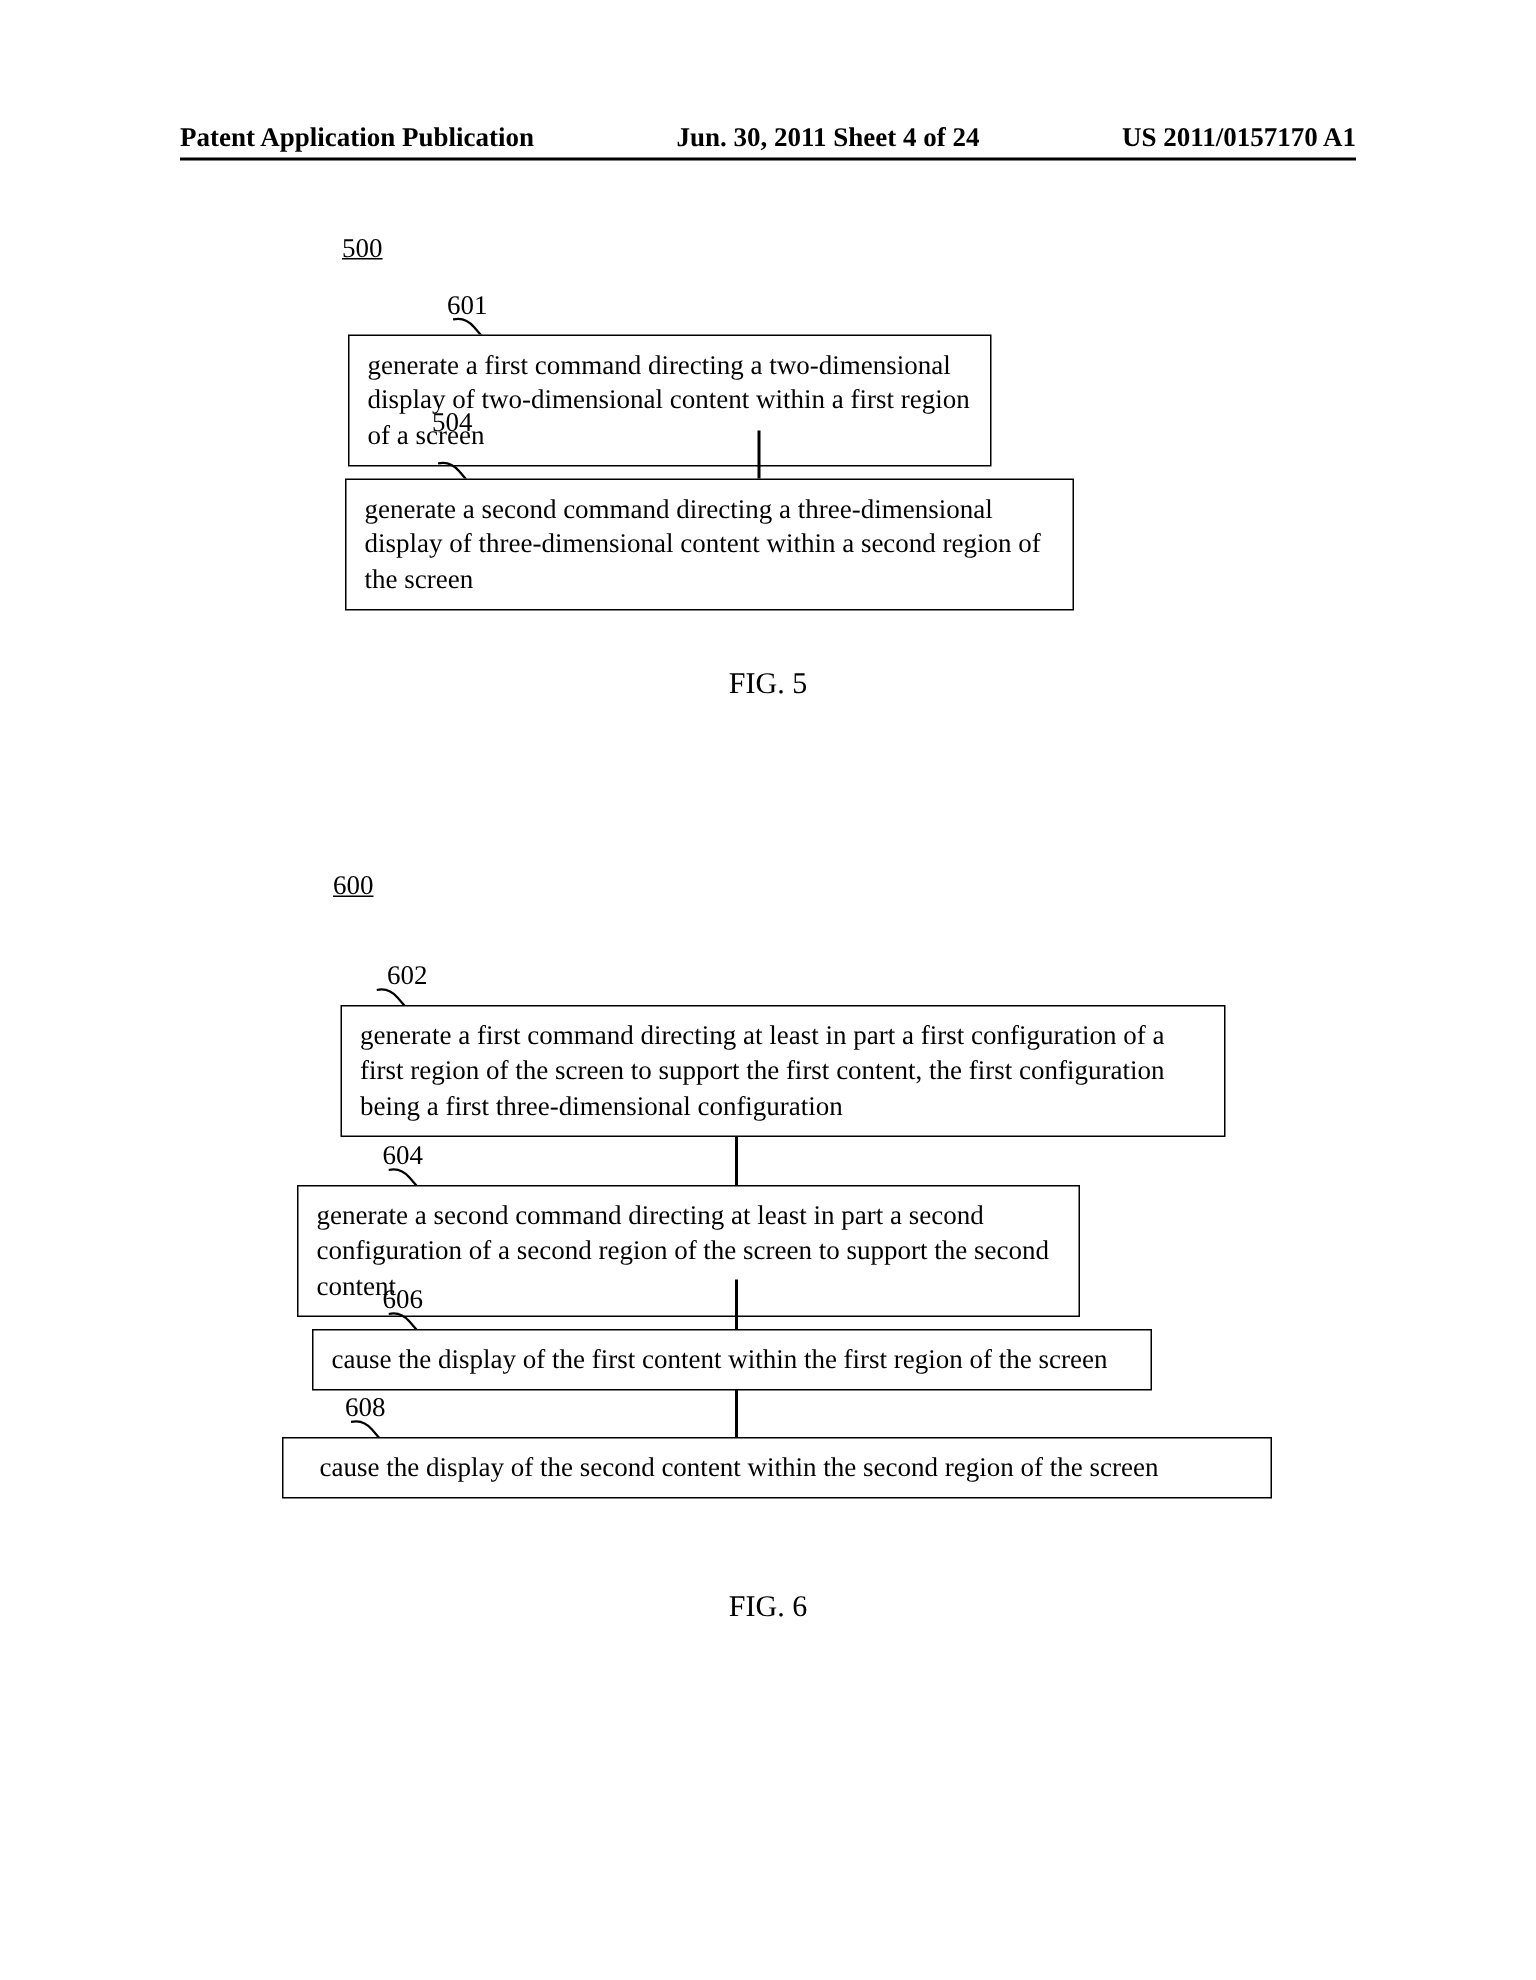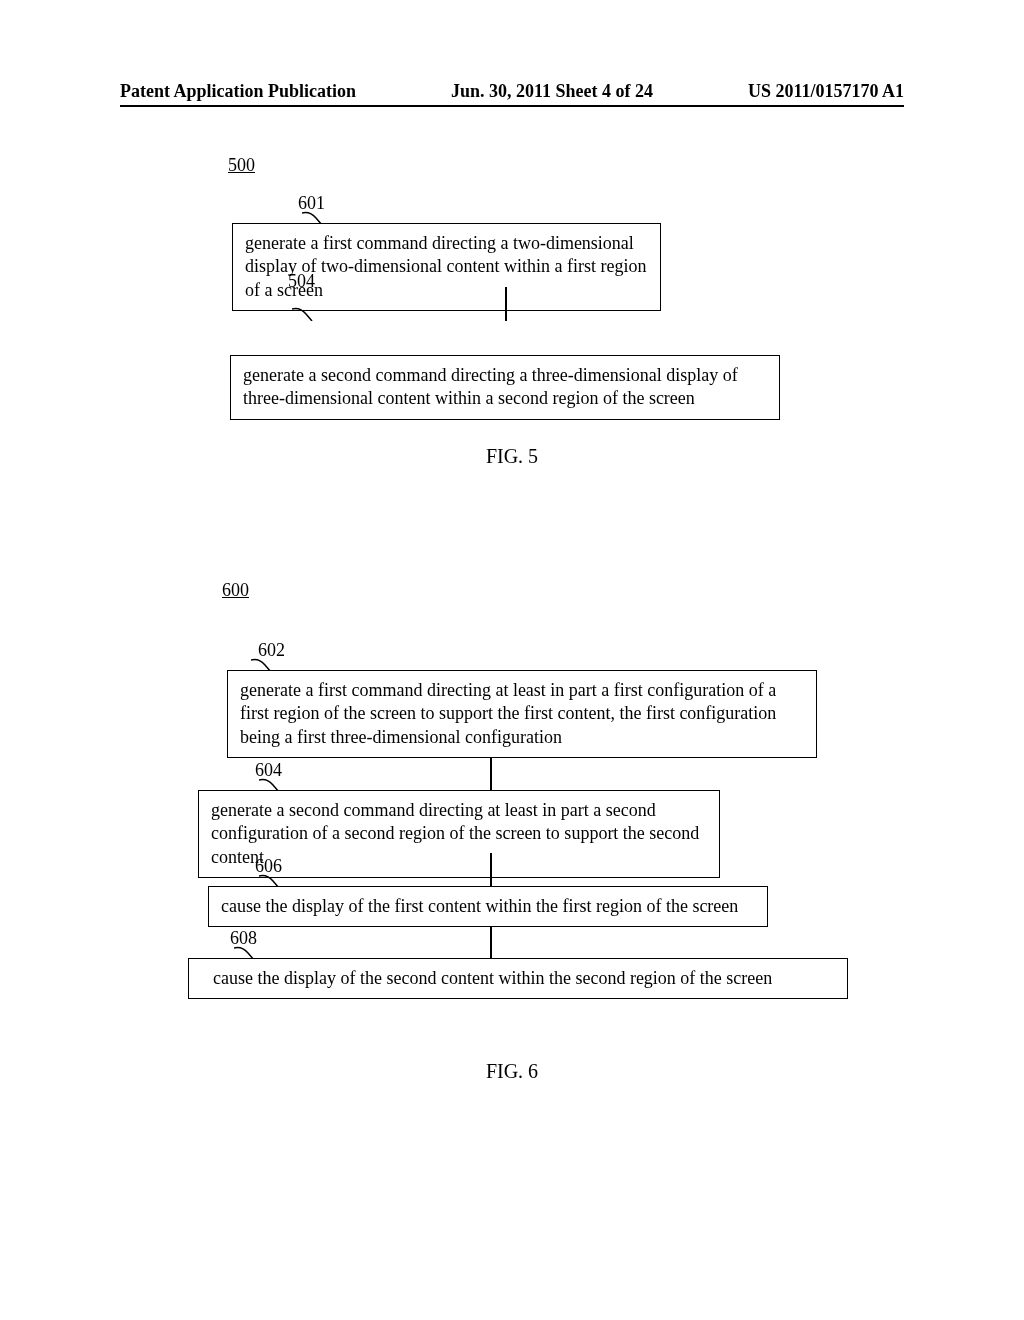--- a/index.html
+++ b/index.html
@@ -90,21 +90,21 @@
   <div class="box" style="left:232px; top:68px; width:429px;">
     <span>generate a first command directing a two-dimensional display of two-dimensional content within a first region of a screen</span>
   </div>
 
   <div class="connector" style="left:505px; top:132px; height:34px;"></div>
 
   <div class="step-number" style="left:288px; top:116px;">504</div>
   <svg class="hook" style="left:292px; top:152px;" viewBox="0 0 26 14">
       <path d="M0 2 Q 8 0 14 7 L 20 14" fill="none" stroke="#000" stroke-width="1.5"></path>
     </svg>
-  <div class="box" style="left:230px; top:164px; width:550px;margin-top:36px;">
+  <div class="box" style="left:230px; top:164px; width:486px;">
     <span>generate a second command directing a three-dimensional display of three-dimensional content within a second region of the screen</span>
   </div>
 
   <div class="fig-caption" style="top:290px;">FIG. 5</div>
 </div>
 
 <div class="fig-block fig6">
   <div class="fig-number" style="left:222px; top:0;">600</div>
 
   <div class="step-number" style="left:247px; top:60px;margin-left:11px;">602</div>

